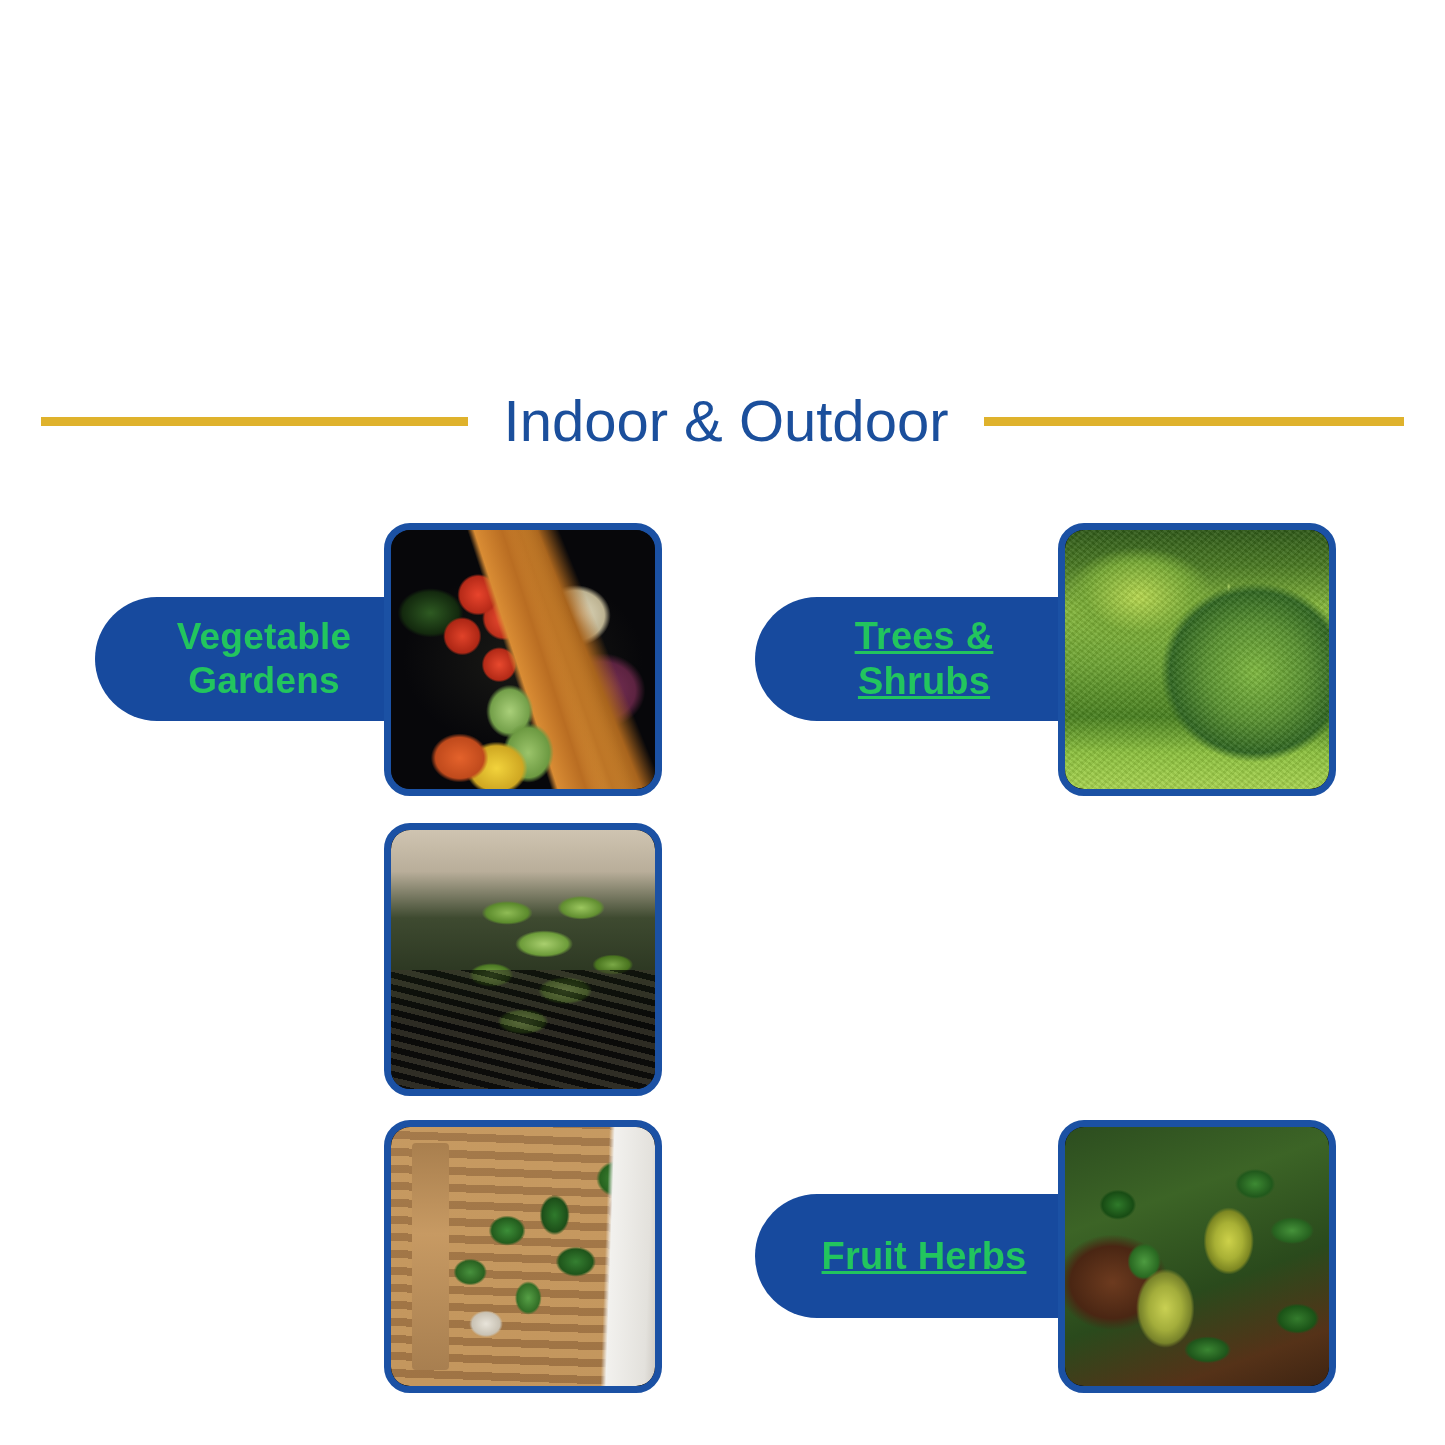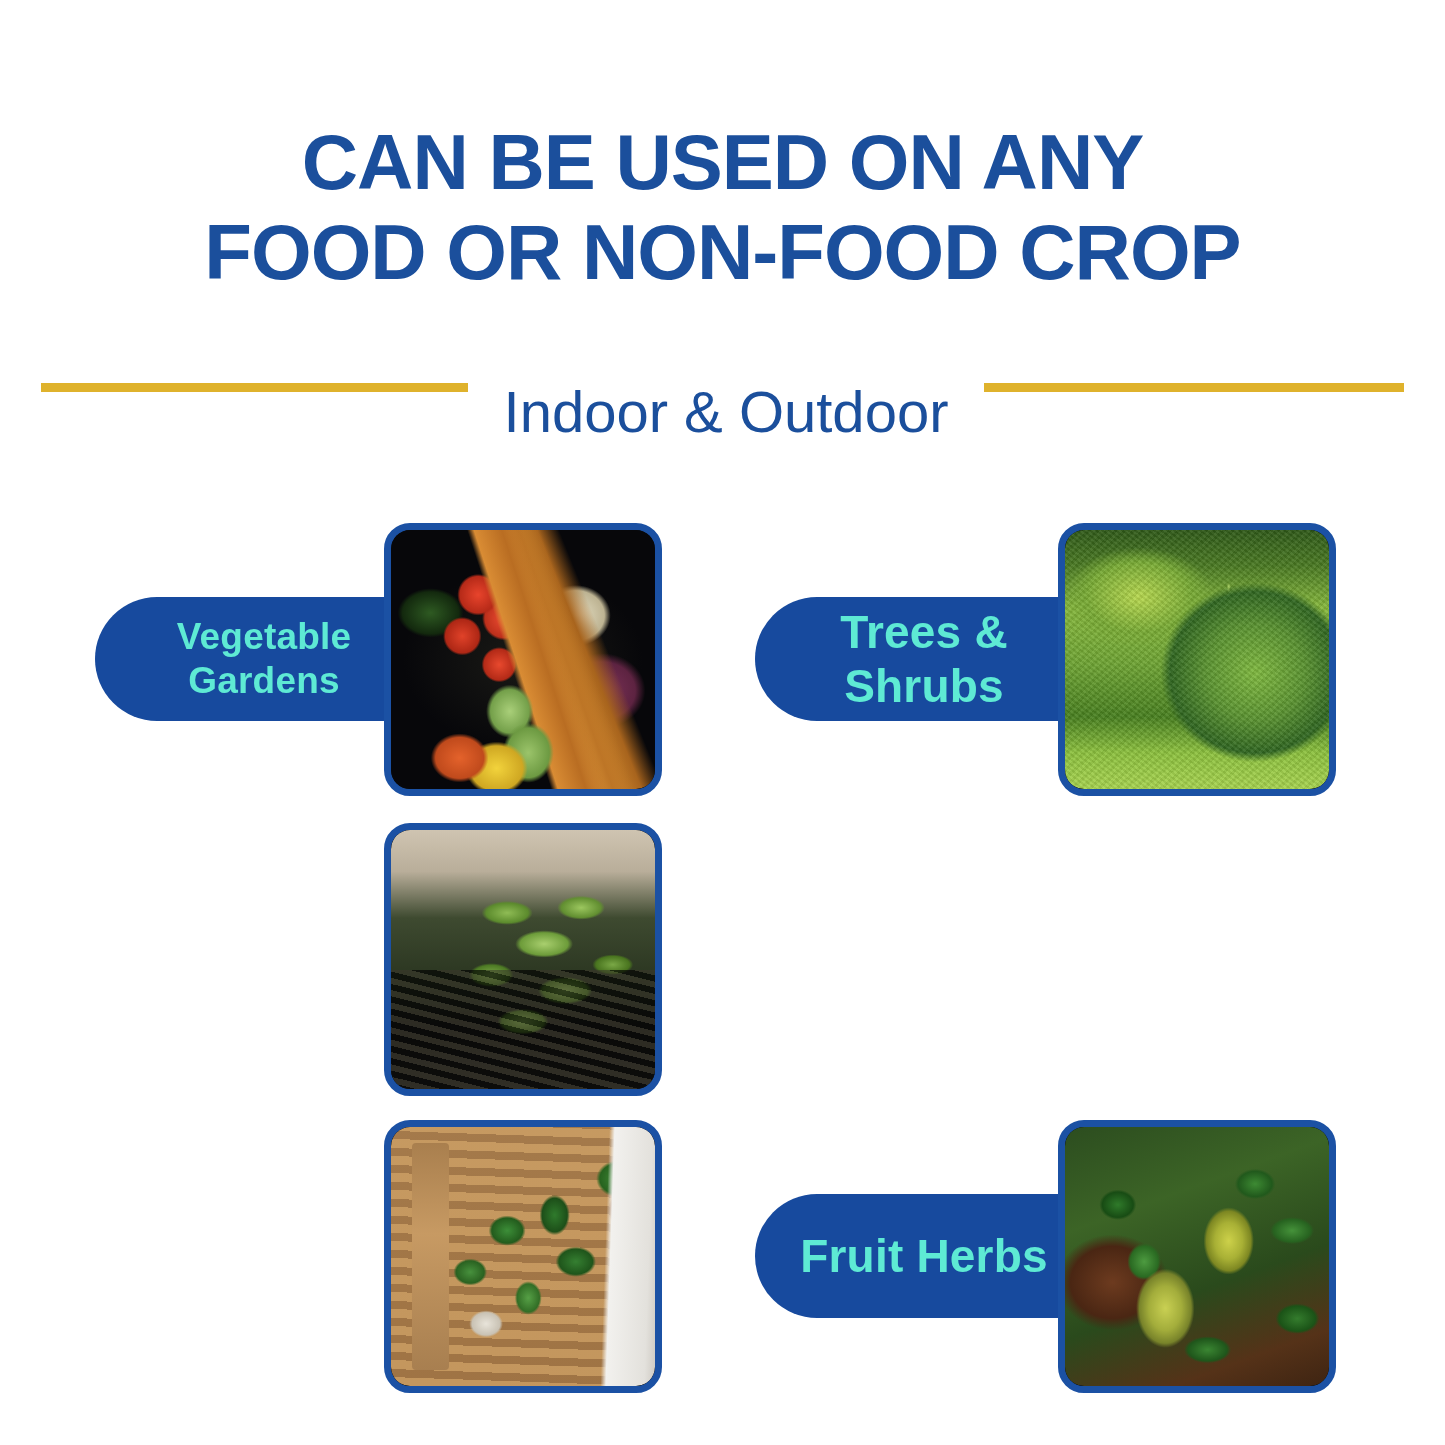--- a/index.html
+++ b/index.html
@@ -36,20 +36,21 @@
   .headline .line { display: block; white-space: nowrap; }
 
   
   .subtitle-row {
     position: absolute;
     top: 383px;
     left: 0;
     width: 1445px;
     height: 76px;
     display: flex;
+    align-items: center;
     justify-content: center;
   }
   .gold-rule {
     height: 9px;
     background: #DFB22C;
     flex: 1 1 auto;
   }
   .gold-rule.left  { margin-right: 30px; max-width: 427px; }
   .gold-rule.right { margin-left: 30px;  max-width: 420px; }
   .subtitle-text {
@@ -92,29 +93,29 @@
     border-radius: 62px 0 0 62px;
     display: flex;
     align-items: center;
     justify-content: center;
     padding: 0 26px 0 34px;
     z-index: 1;
   }
   .col-right .pill { left: 80px; }
 
   .pill-label {
-    color: #5eead4;
+    color: #22c55e;
     font-weight: bold;
     font-size: 37px;
     line-height: 1.18;
     text-align: center;
     white-space: pre-line;
     letter-spacing: 0.2px;
   }
-  .pill-label.single { font-size: 46px; }
+  .pill-label.single { font-size: 38px; text-decoration: underline; }
 
   
   .photo-card {
     position: absolute;
     top: 0;
     left: 384px;
     width: 278px;
     height: 273px;
     border-radius: 26px;
     border: 7px solid #1B51A4;
@@ -225,24 +226,20 @@
       radial-gradient(ellipse 20px 22px at 30% 52%, #4d9b40 0%, #2a6a22 70%, rgba(0,0,0,0) 84%),
       radial-gradient(ellipse 26px 18px at 88% 74%, #347c2d 0%, #1b5317 70%, rgba(0,0,0,0) 84%),
       radial-gradient(ellipse 70px 60px at 18% 60%, #6d3b1f 0%, #4a2613 60%, rgba(0,0,0,0) 80%),
       linear-gradient(160deg, #2c4d1f 0%, #3c6426 30%, #2a4a1c 60%, #553218 84%, #3e2412 100%); }
 </style>
 </head>
 <body>
 
 <div class="page">
 
-  <div class="headline">
-    <span class="line">CAN BE USED ON ANY</span>
-    <span class="line">FOOD OR NON-FOOD CROP</span>
-  </div>
 
   <div class="subtitle-row">
     <div class="gold-rule left"></div>
     <div class="subtitle-text">Indoor &amp; Outdoor</div>
     <div class="gold-rule right"></div>
   </div>
 
   <div class="grid">
 
     <div class="item col-left row-0">

